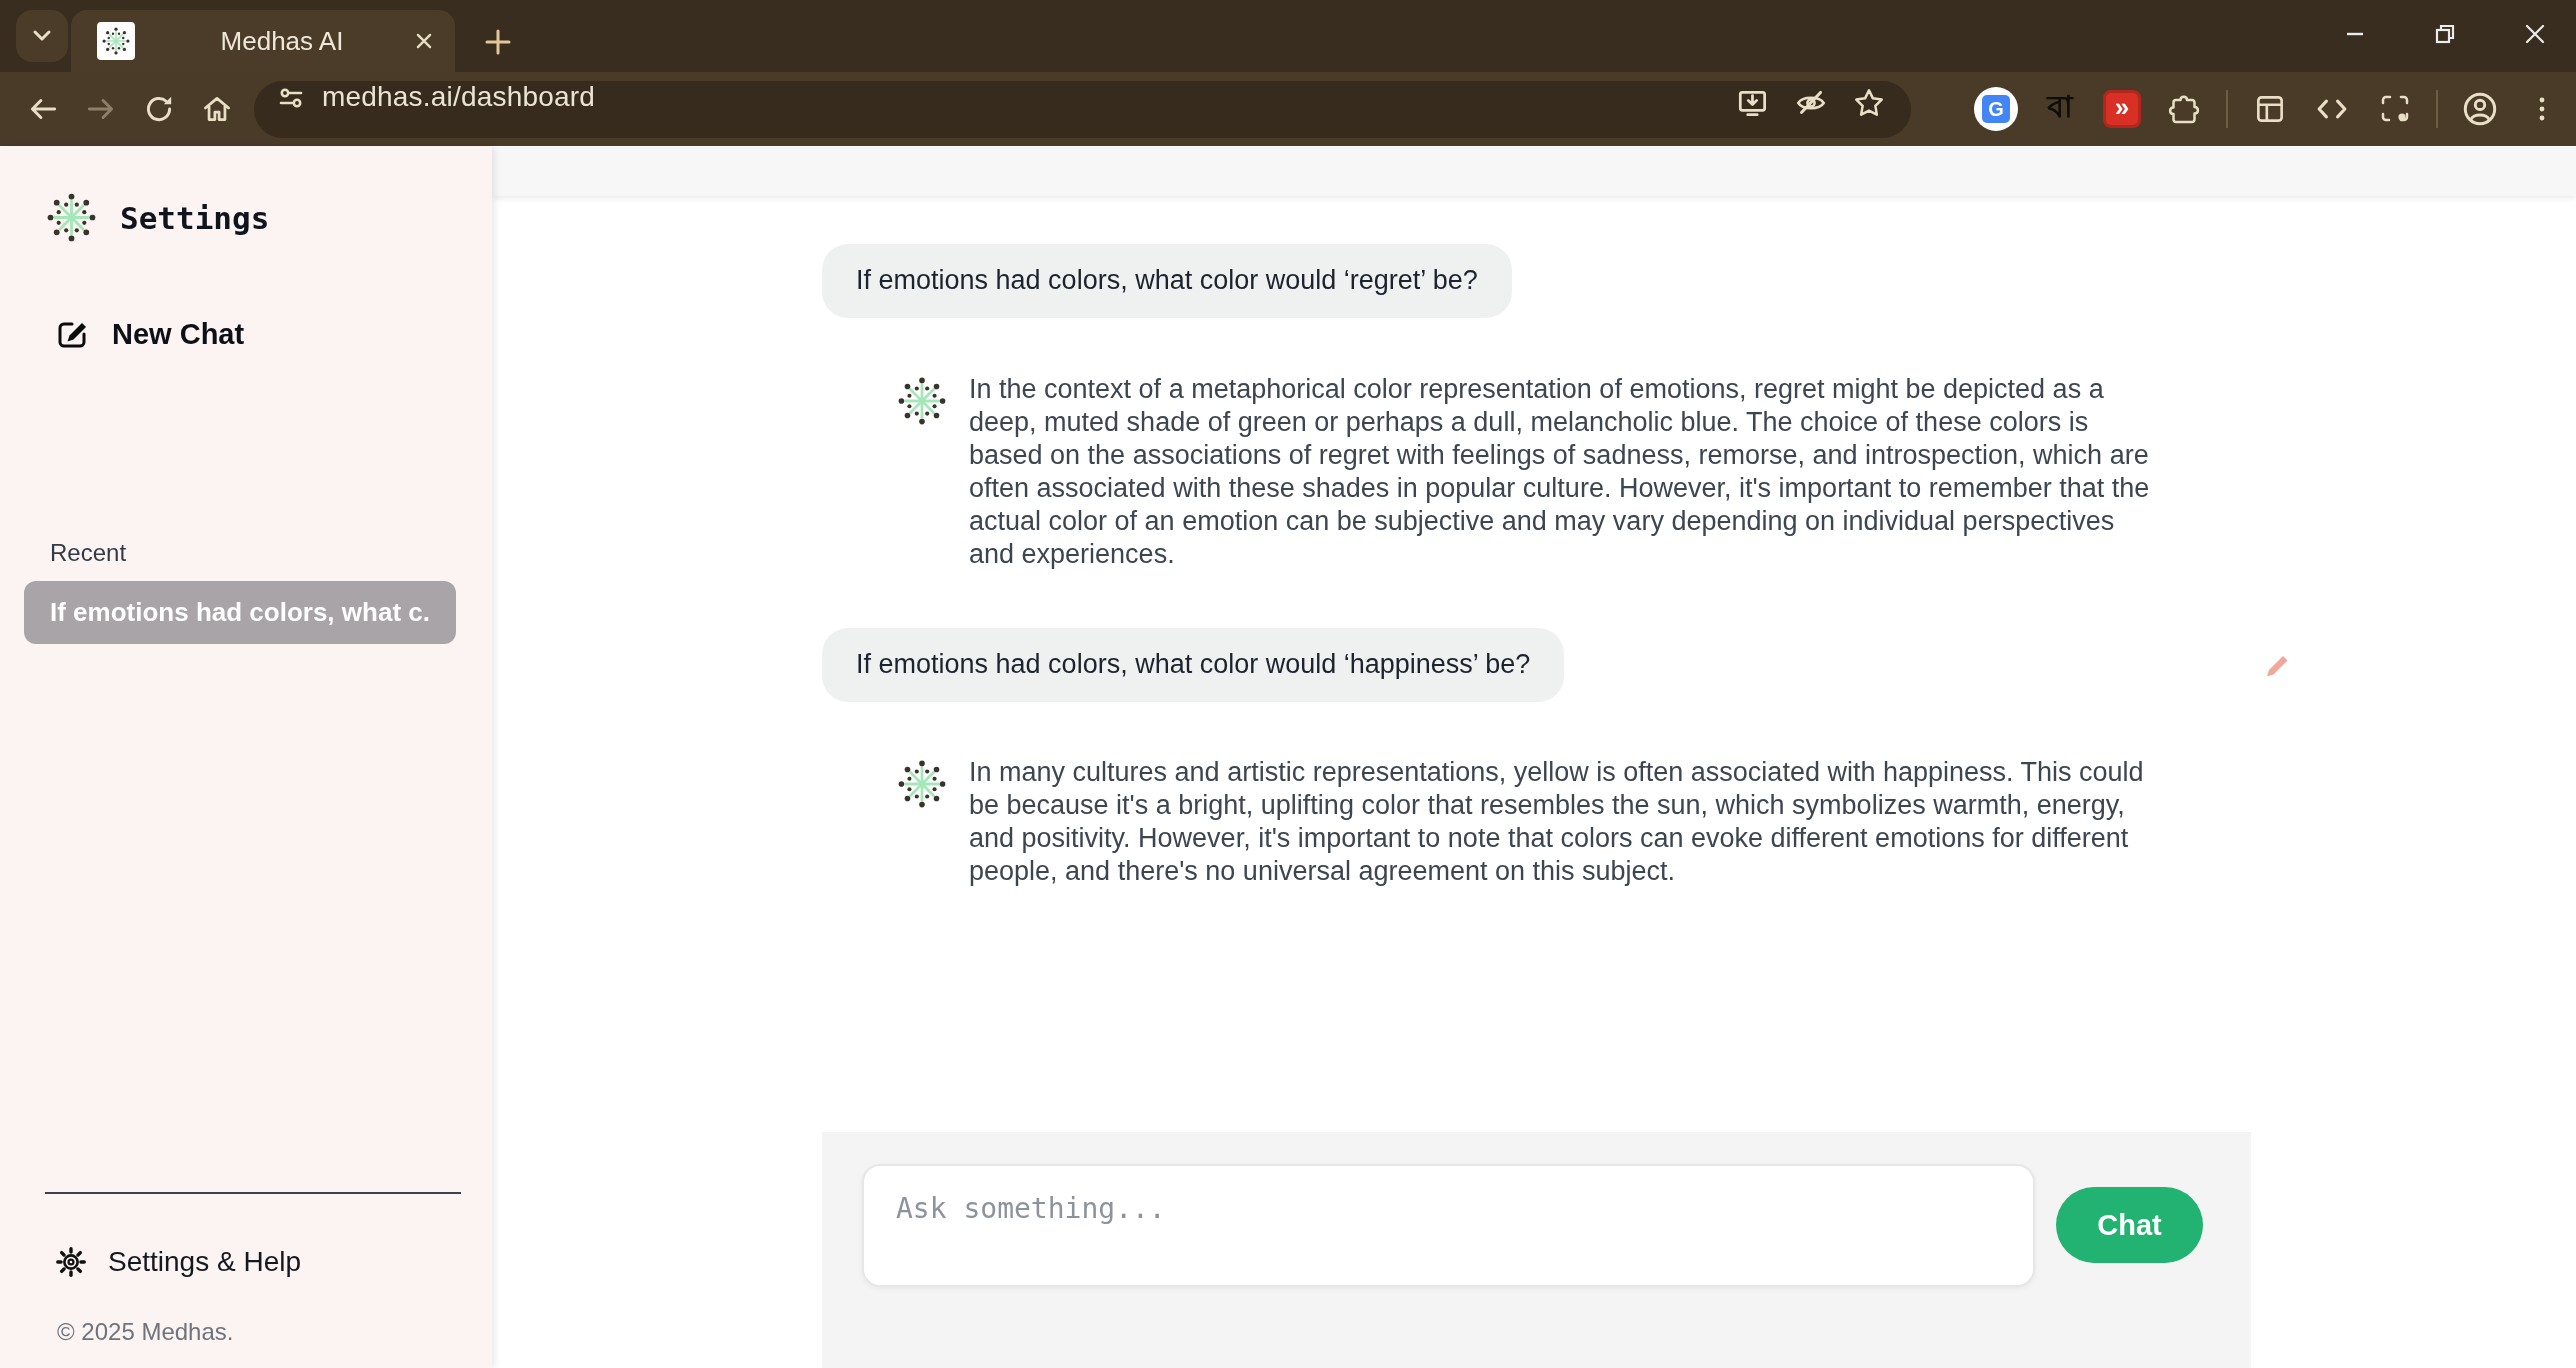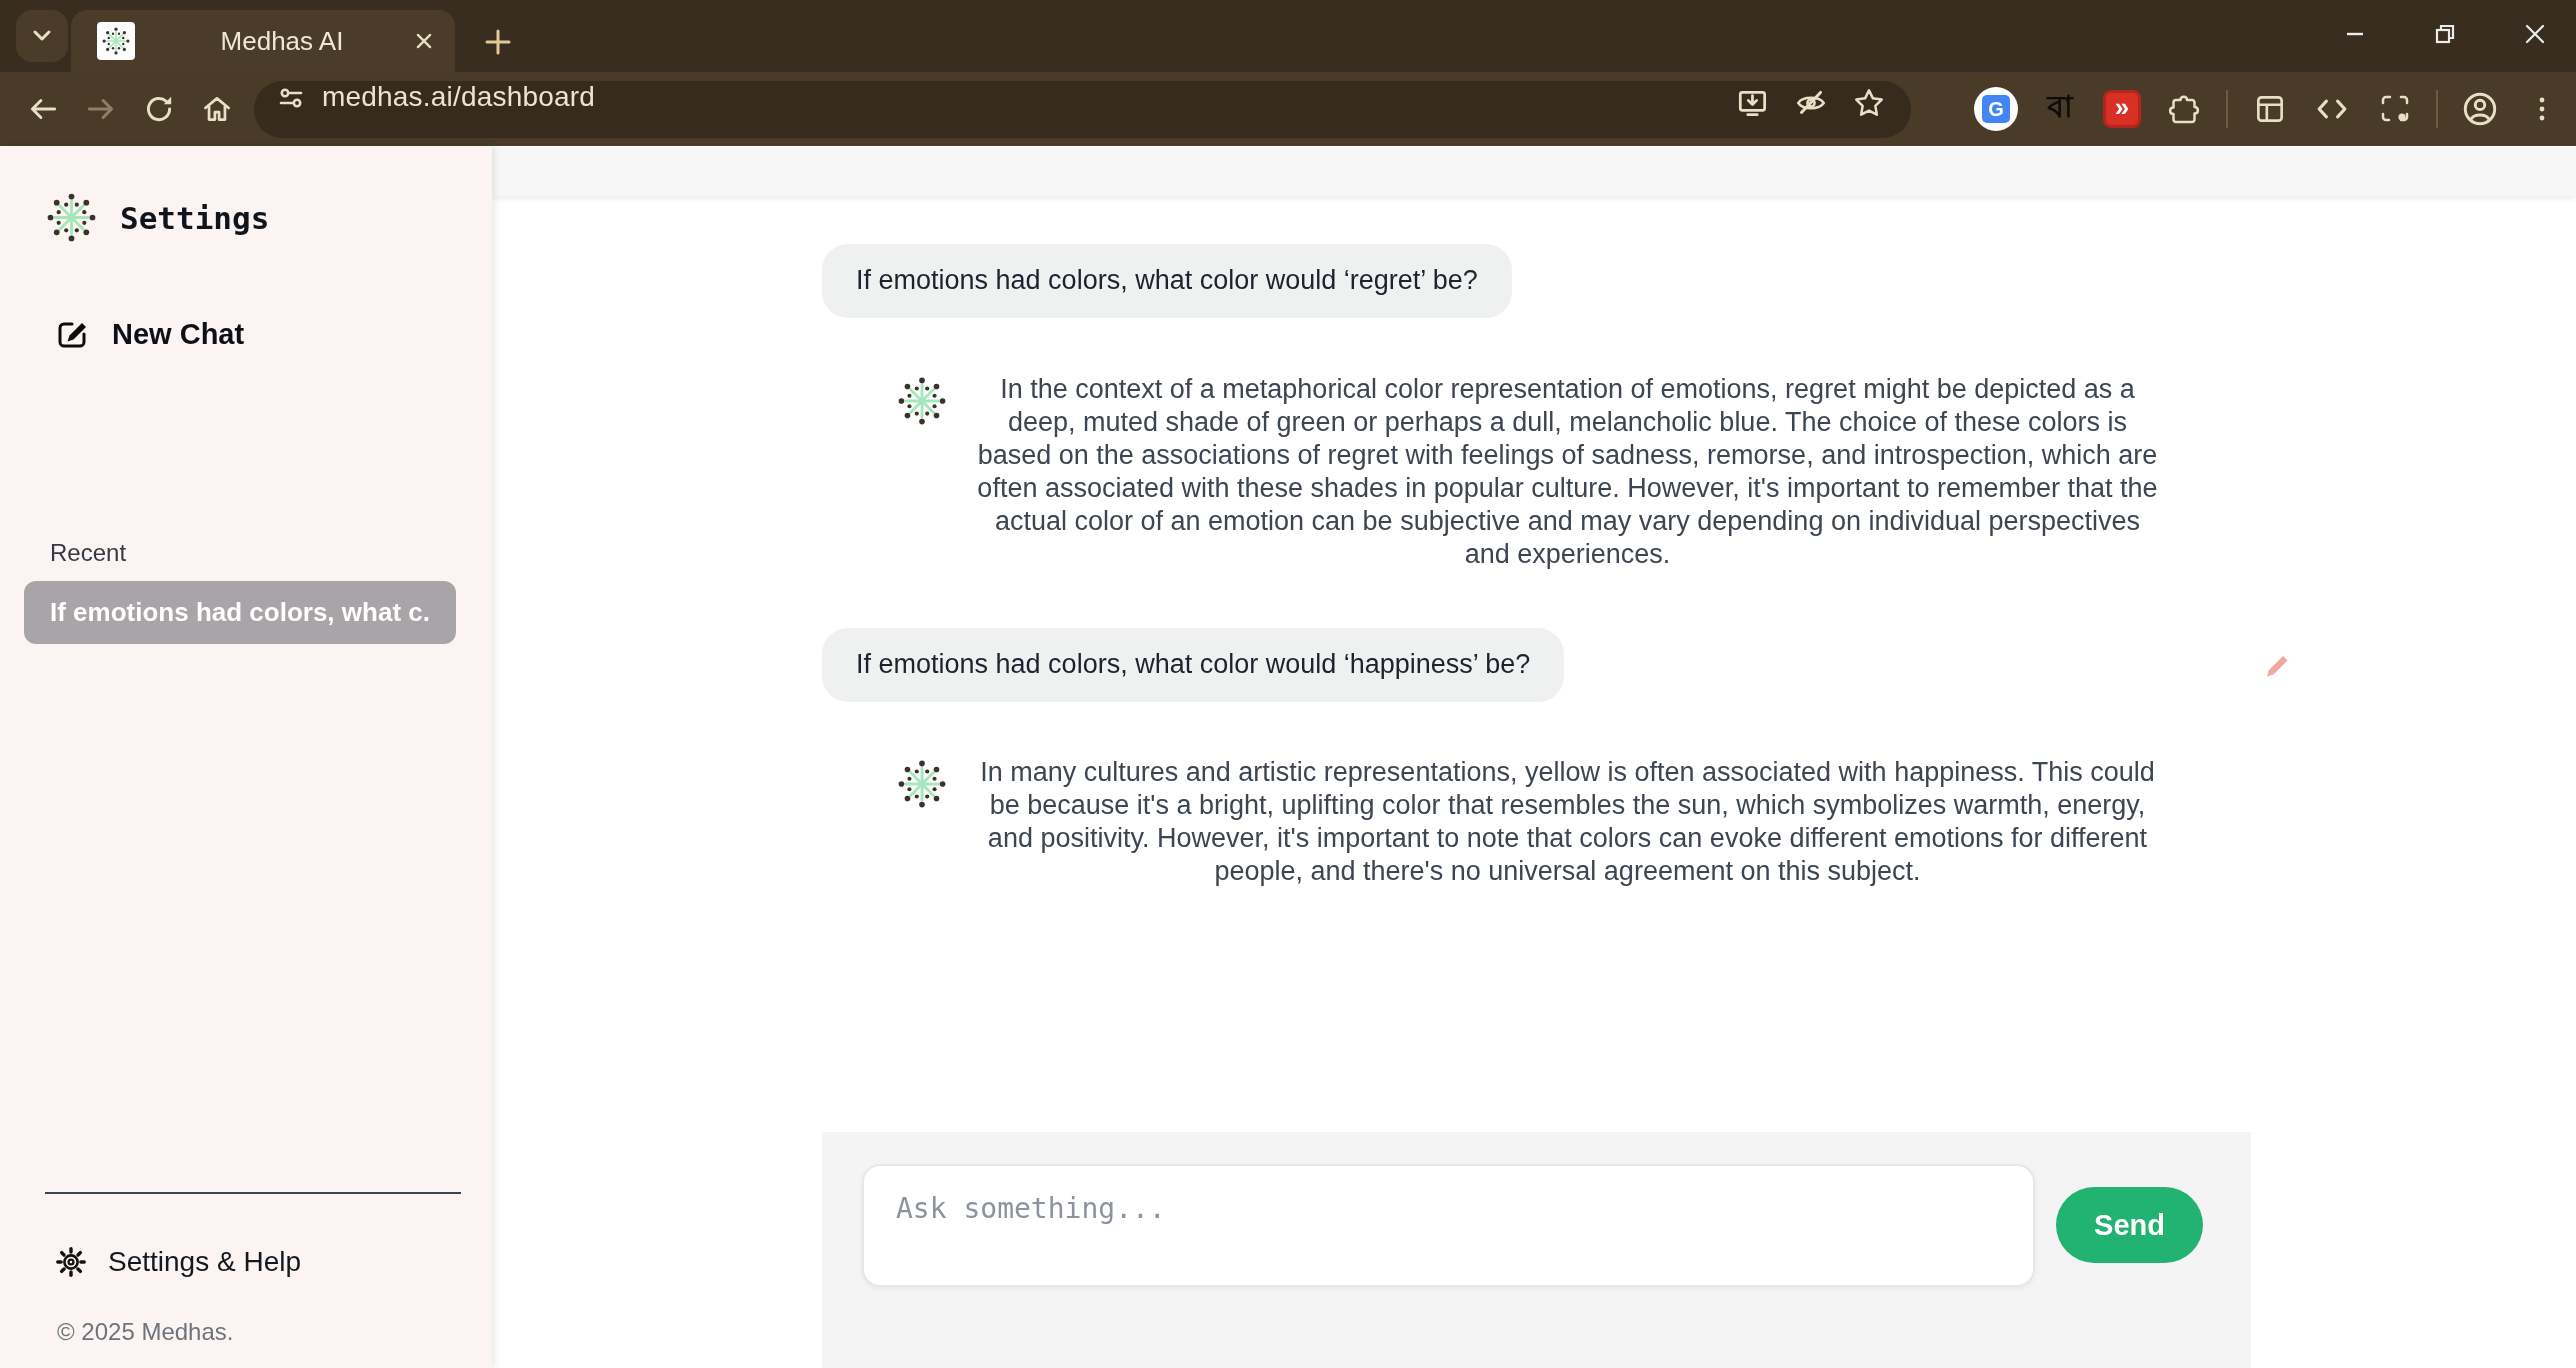--- a/index.html
+++ b/index.html
@@ -64,21 +64,21 @@
   .settings-label { font-size:28px; color:#14181f; font-weight:500; }
   .copyright { position:absolute; left:57px; top:1171px; font-size:24px; color:#6f747c; }
 
   #main { position:absolute; left:492px; top:0; width:2084px; height:1222px; background:#fff; }
   .main-header { position:absolute; left:0; top:0; width:2084px; height:49px; background:#f7f7f7;
     box-shadow:0 3px 5px rgba(0,0,0,0.07); }
   .chat-col { position:absolute; left:330px; top:49px; width:1427px; }
 
   .msg-row { display:flex; width:100%; }
   .msg-row.user { justify-content:flex-start; align-items:center; }
-  .msg-row.assistant { justify-content:flex-start;text-align:center; }
+  .msg-row.assistant { justify-content:flex-start; }
   .bubble { background:#eff1f0; border-radius:26px; padding:20px 34px; font-size:27px;
     color:#1c232e; line-height:1.25; }
   .ai-avatar { width:52px; height:52px; flex:0 0 auto; margin-left:74px; margin-top:2px; }
   .ai-text { margin-left:21px; max-width:1197px; font-size:27px; line-height:33px; color:#3d4550; }
   .m1 { margin-top:48px; margin-right:44px; }
   .m2 { margin-top:55px; }
   .m3 { margin-top:57px; margin-right:44px; position:relative; }
   .m4 { margin-top:54px; }
   .edit-pencil { position:absolute; right:-46px; top:50%; transform:translateY(-50%); width:34px; height:34px; }
 
@@ -360,18 +360,18 @@
         <svg class="ai-avatar" viewBox="0 0 52 52" width="52" height="52">
             <use href="#starburst"></use>
           </svg>
         <div class="ai-text">In many cultures and artistic representations, yellow is often associated with happiness. This could be because it's a bright, uplifting color that resembles the sun, which symbolizes warmth, energy, and positivity. However, it's important to note that colors can evoke different emotions for different people, and there's no universal agreement on this subject.</div>
       </div>
 
     </div>
 
     <div class="composer">
       <textarea class="prompt-box" placeholder="Ask something..." style=""></textarea>
-      <button class="send-btn">Send</button>
+      <button class="send-btn">Chat</button>
     </div>
   </main>
 
 </div>
 
 
 </body></html>

